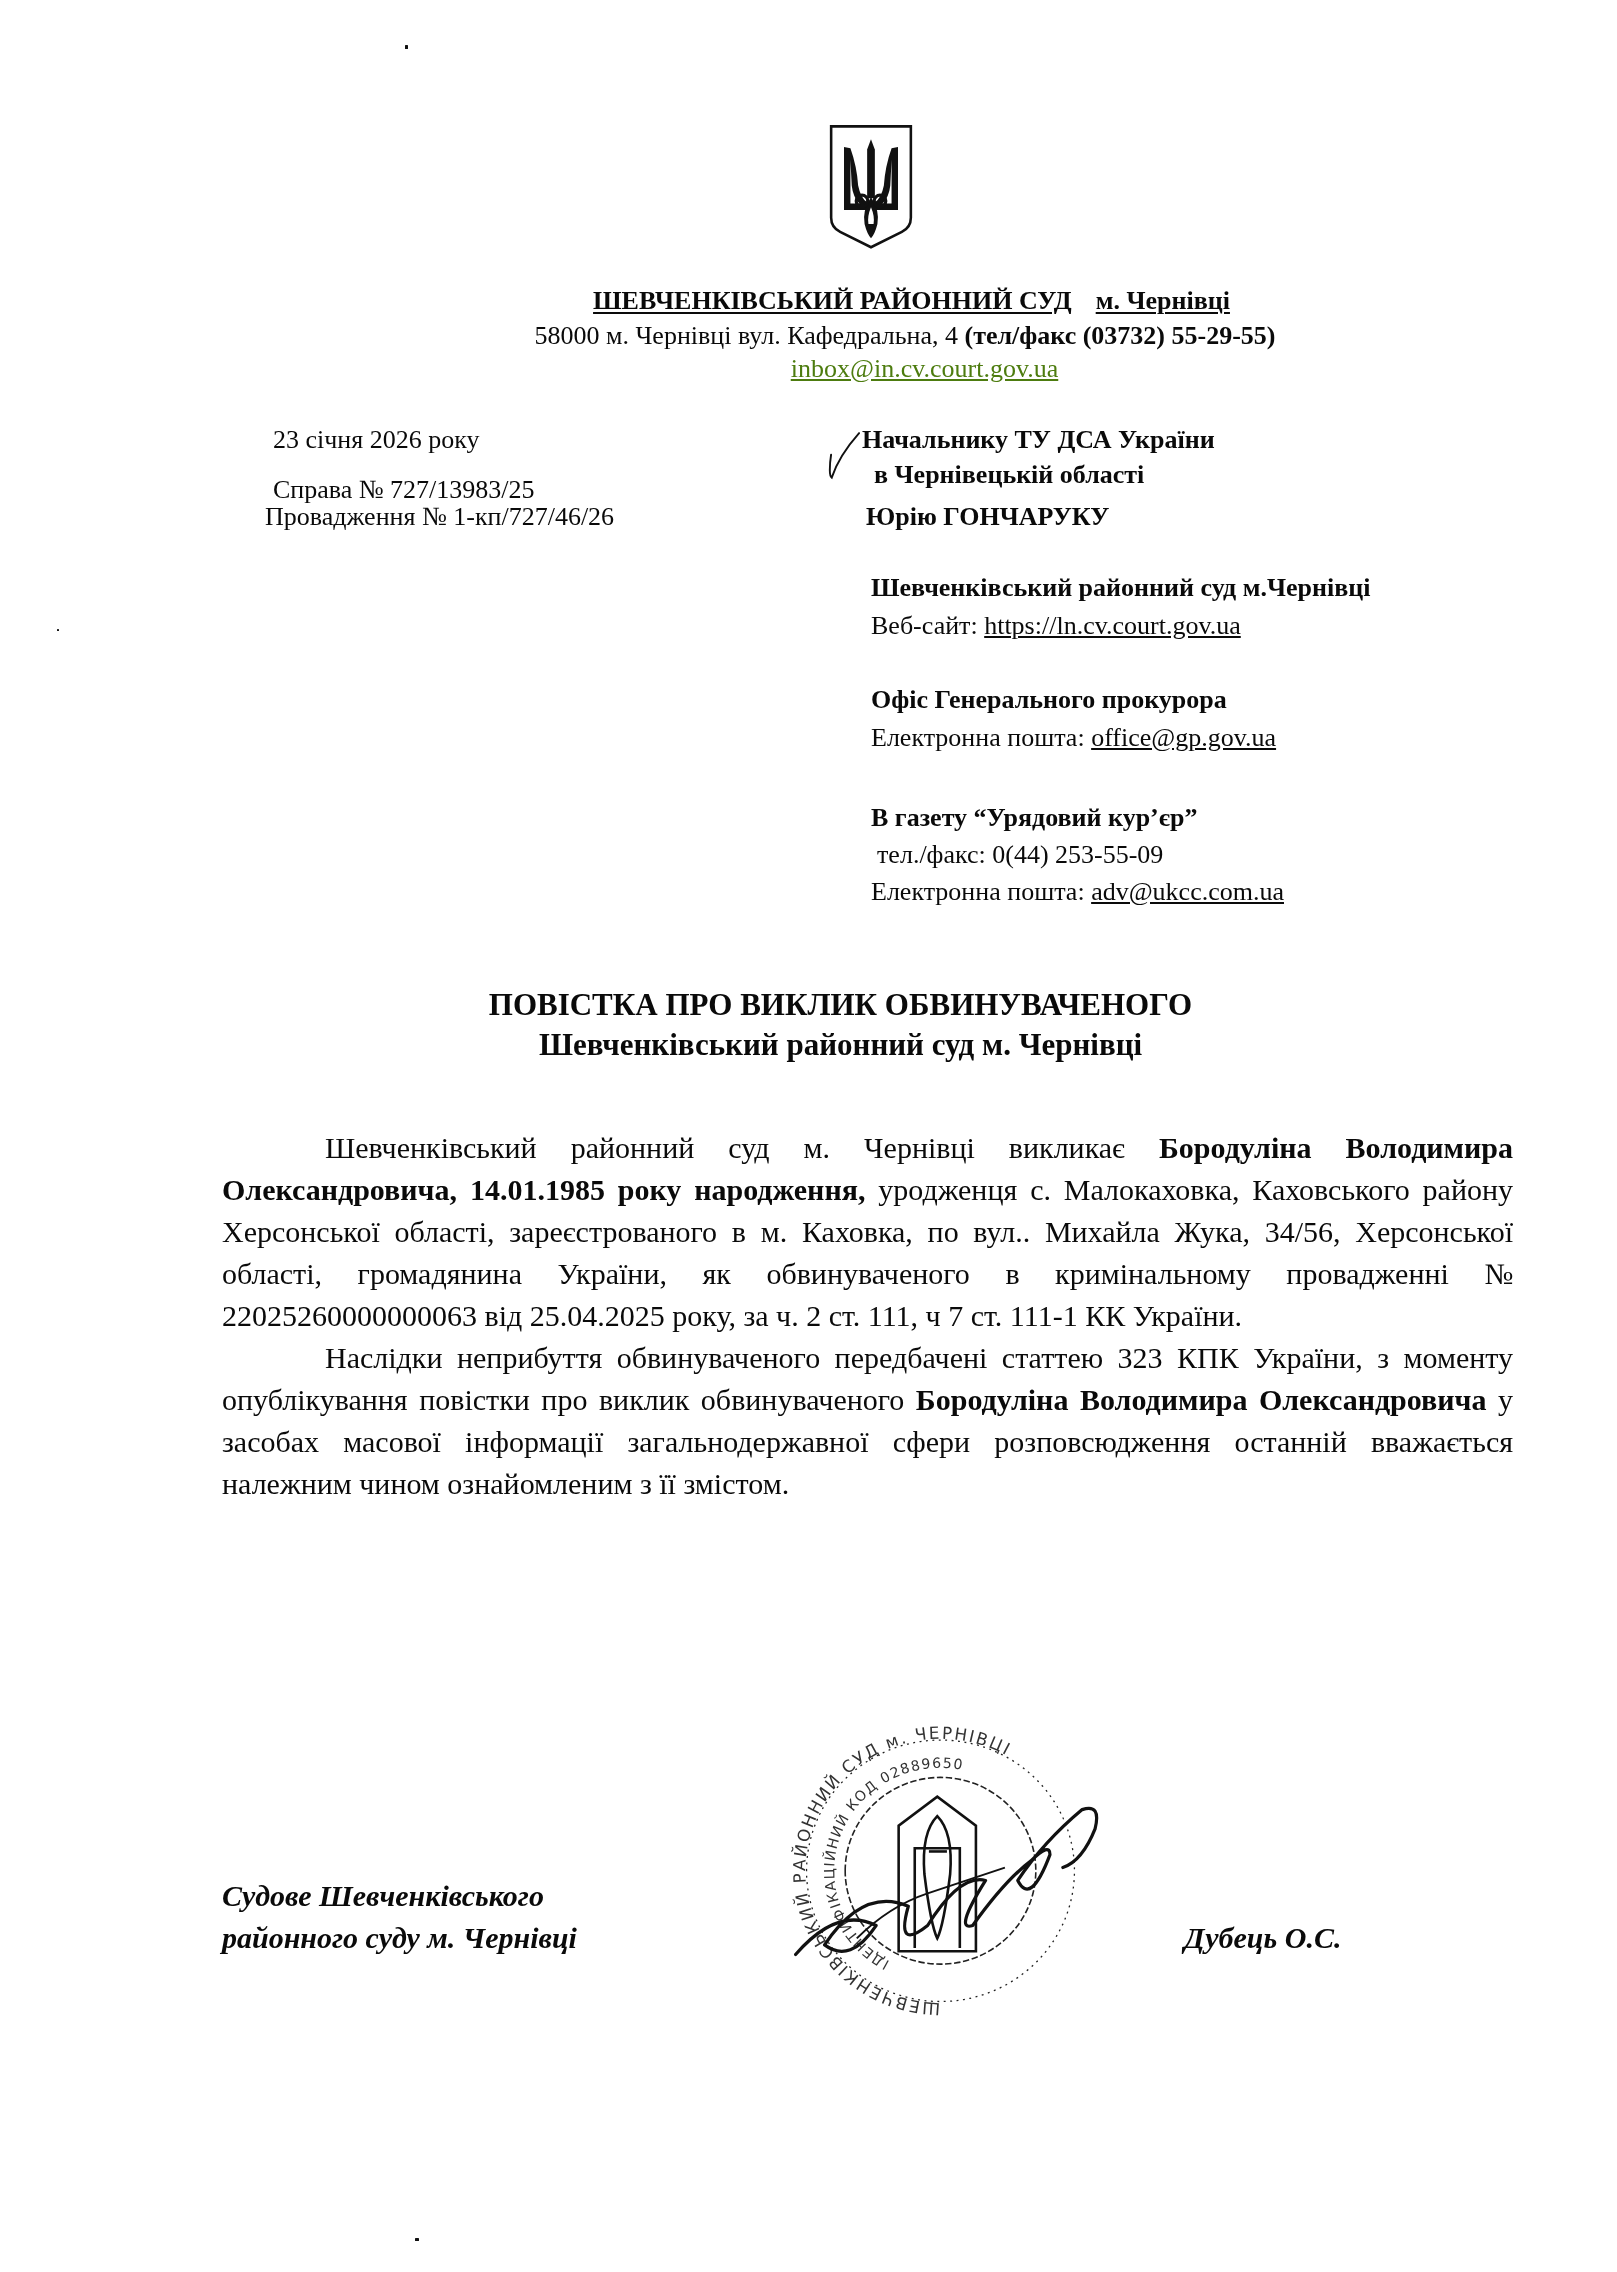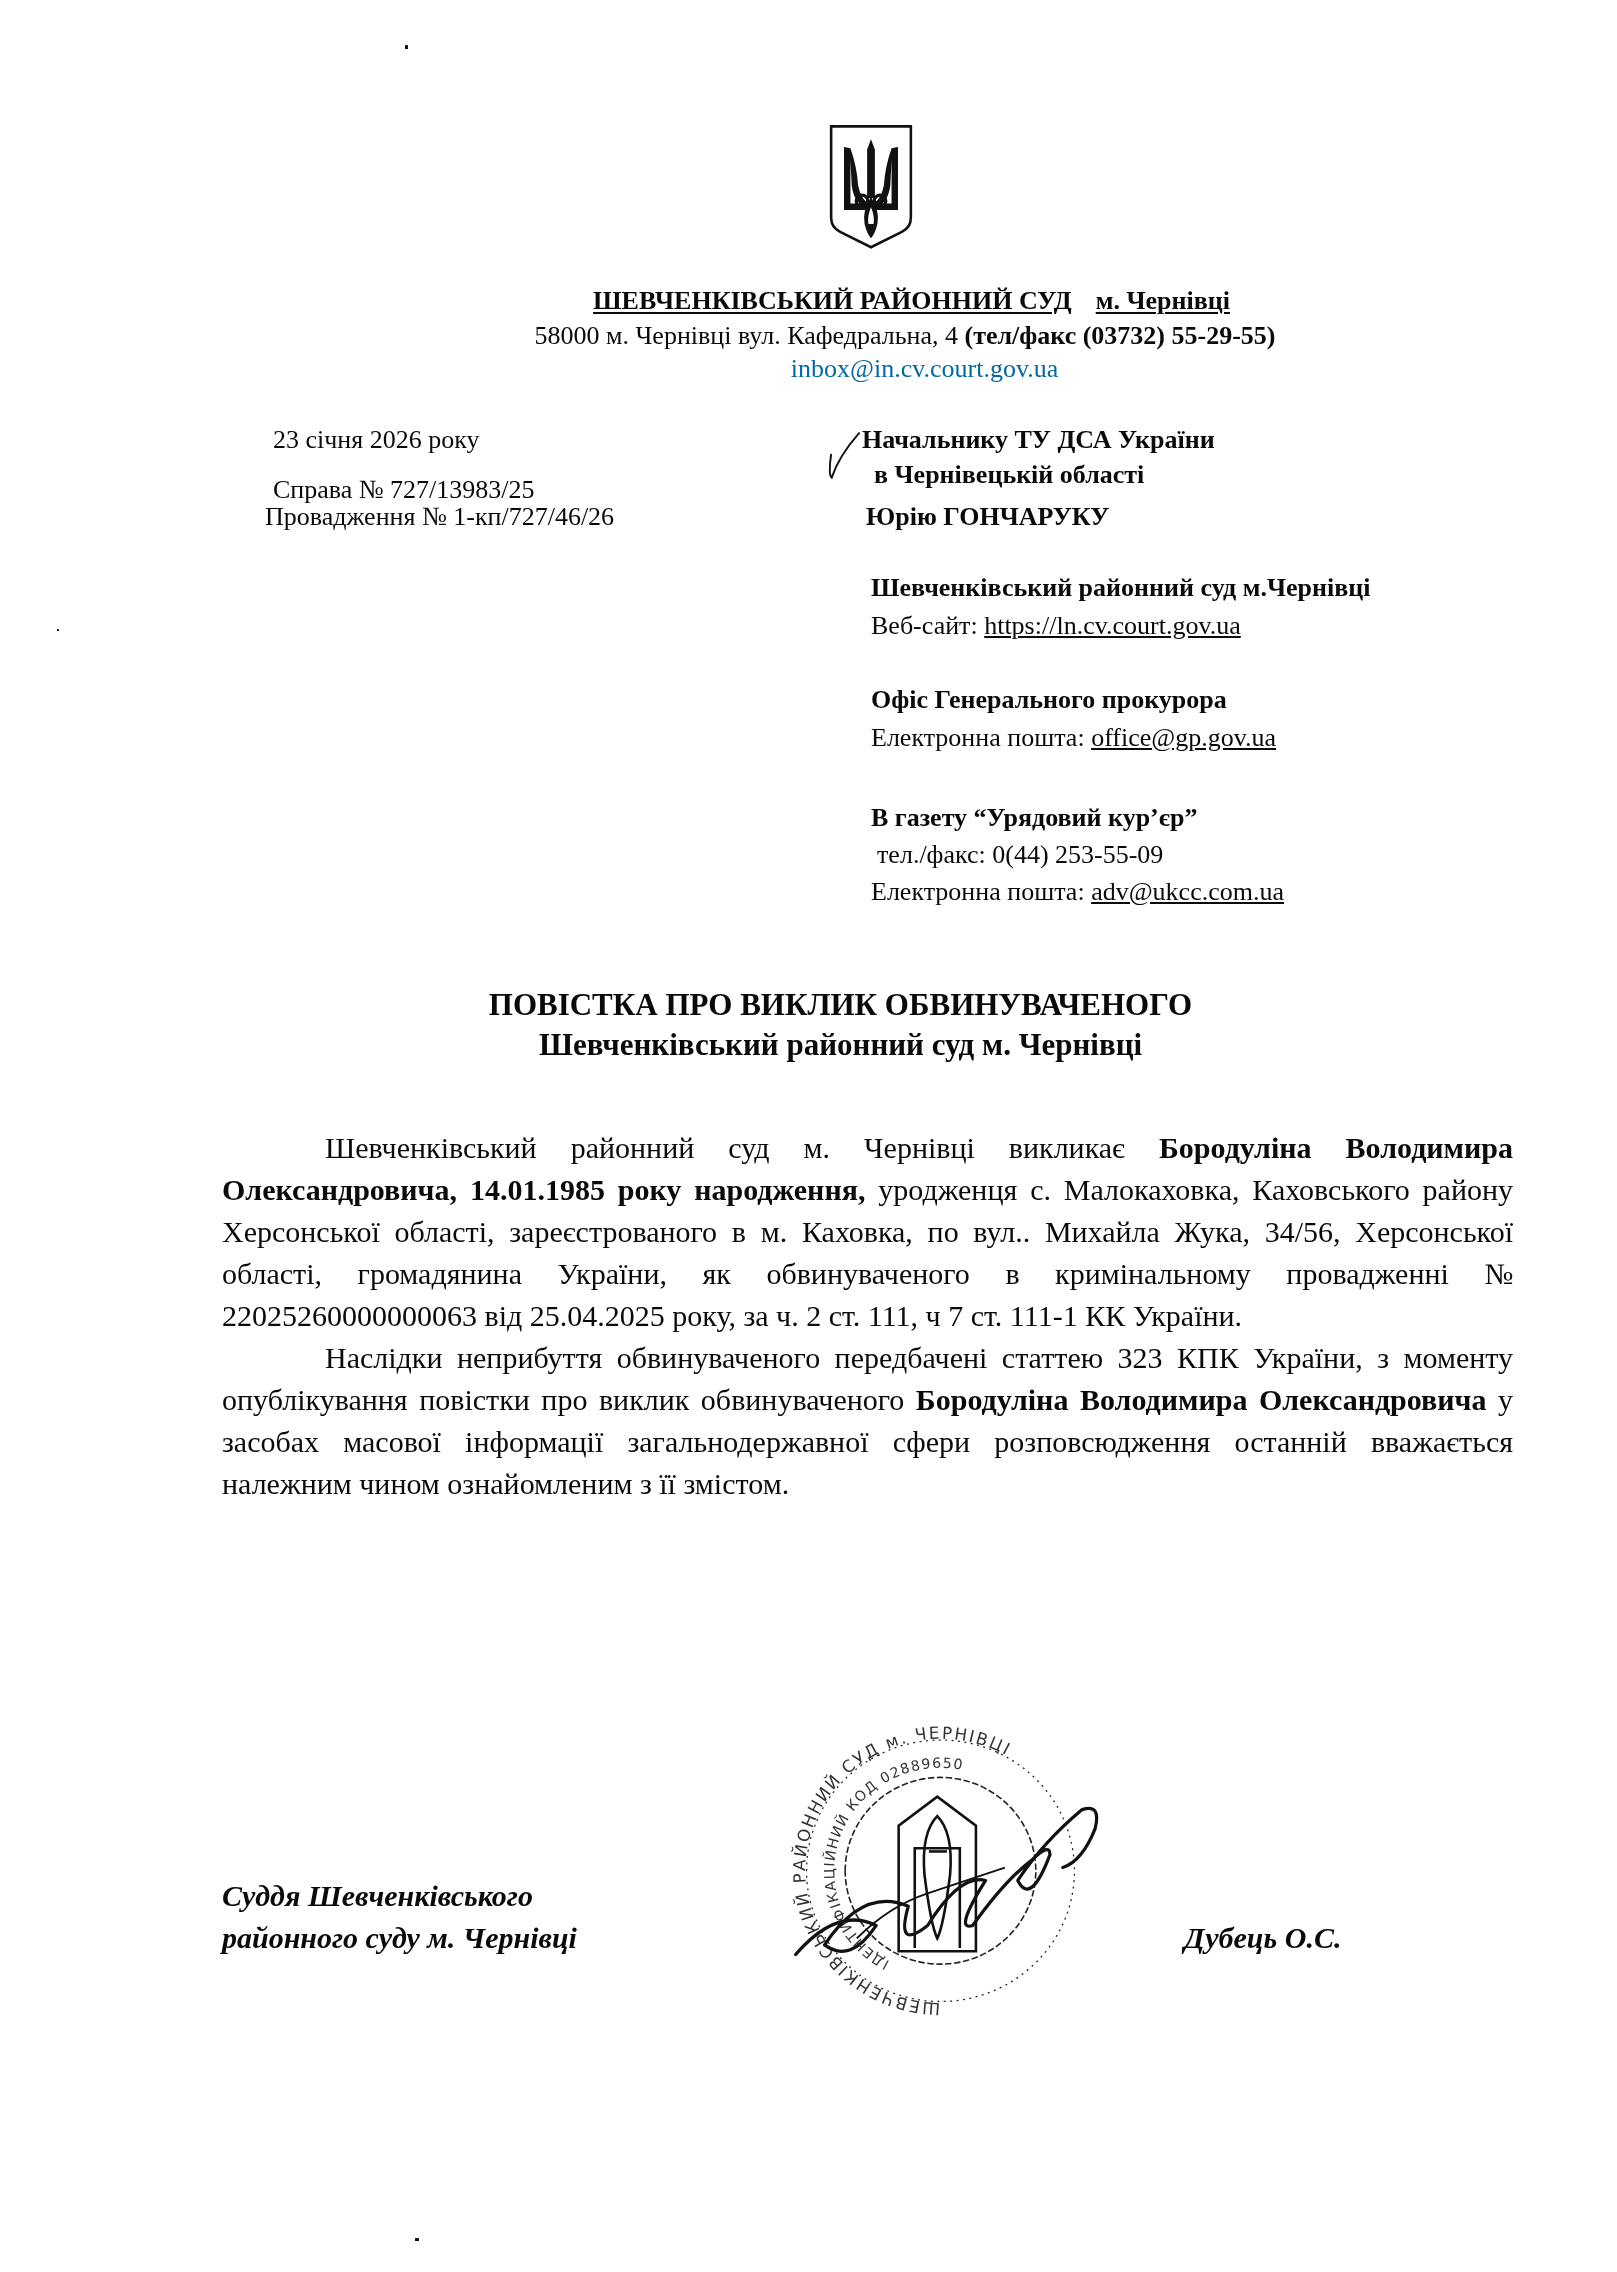--- a/index.html
+++ b/index.html
@@ -10,21 +10,21 @@
 
   #coat { left:826px; top:121px; width:90px; height:129px; }
 
   .hdr { left:0; width:1617px; text-align:center; font-size:26px; line-height:30px; }
   #hdr1 { top:286px; padding-left:206px; box-sizing:border-box; }
   #hdr1 .court { font-weight:bold; text-decoration:underline; text-decoration-thickness:1.9px; text-underline-offset:2.6px; }
   #hdr1 .city { font-weight:bold; text-decoration:underline; text-decoration-thickness:1.9px; text-underline-offset:2.6px; margin-left:24px; }
   #hdr2 { top:321px; padding-left:193px; box-sizing:border-box; }
   #hdr2 b { font-weight:bold; }
   #hdr3 { top:354px; padding-left:232px; box-sizing:border-box; }
-  #hdr3 a { color:#0369a1; }
+  #hdr3 a { color:#4d7c0f; text-decoration:underline; }
 
   .meta { left:269px; font-size:26px; line-height:39px; }
   #meta-date { top:420px; left:273px; }
   #meta-case { top:459px; left:273px;margin-top:11px; }
   #meta-proc { top:497px; left:265px; }
 
   #check { left:826px; top:430px; width:35px; height:52px; }
   .addr { left:863px; font-size:26px; line-height:39px; font-weight:bold; }
   #addr1 { top:420px; left:862px; }
   #addr2 { top:455px; left:866px;margin-left:8px; }
@@ -111,21 +111,21 @@
 </div>
 
 <div id="title1" class="abs title">ПОВІСТКА ПРО ВИКЛИК ОБВИНУВАЧЕНОГО</div>
 <div id="title2" class="abs title">Шевченківський районний суд м. Чернівці</div>
 
 <div id="body-block" class="abs body">
   <p><span>Шевченківський районний суд м. Чернівці викликає </span><b>Бородуліна Володимира Олександровича, 14.01.1985 року народження,</b><span> уродженця с. Малокаховка, Каховського району Херсонської області, зареєстрованого  в м. Каховка, по вул.. Михайла Жука, 34/56, Херсонської області, громадянина України, як обвинуваченого в кримінальному провадженні № 22025260000000063 від 25.04.2025 року, за ч. 2 ст. 111, ч 7 ст. 111-1 КК України.</span></p>
   <p><span>Наслідки неприбуття обвинуваченого передбачені статтею 323 КПК України, з моменту опублікування повістки про виклик обвинуваченого </span><b>Бородуліна Володимира Олександровича</b><span> у засобах масової інформації загальнодержавної сфери розповсюдження останній вважається належним чином ознайомленим з її змістом.</span></p>
 </div>
 
-<div id="sig-title1" class="abs sig">Суддя Шевченківського</div>
+<div id="sig-title1" class="abs sig">Судове Шевченківського</div>
 <div id="sig-title2" class="abs sig">районного суду м. Чернівці</div>
 <div id="sig-name" class="abs sig">Дубець О.С.</div>
 
 <svg id="stamp" class="abs" viewBox="0 0 560 500">
   <defs>
     <path id="stamp-outer" d="M280 40 a210 205 0 1 1 -0.1 0"></path>
     <path id="stamp-inner" d="M280 85 a165 160 0 1 1 -0.1 0"></path>
   </defs>
   <g transform="rotate(180 280 245)">
     <ellipse cx="280" cy="245" rx="208" ry="203" fill="none" stroke="#222" stroke-width="2" stroke-dasharray="3 7"></ellipse>

